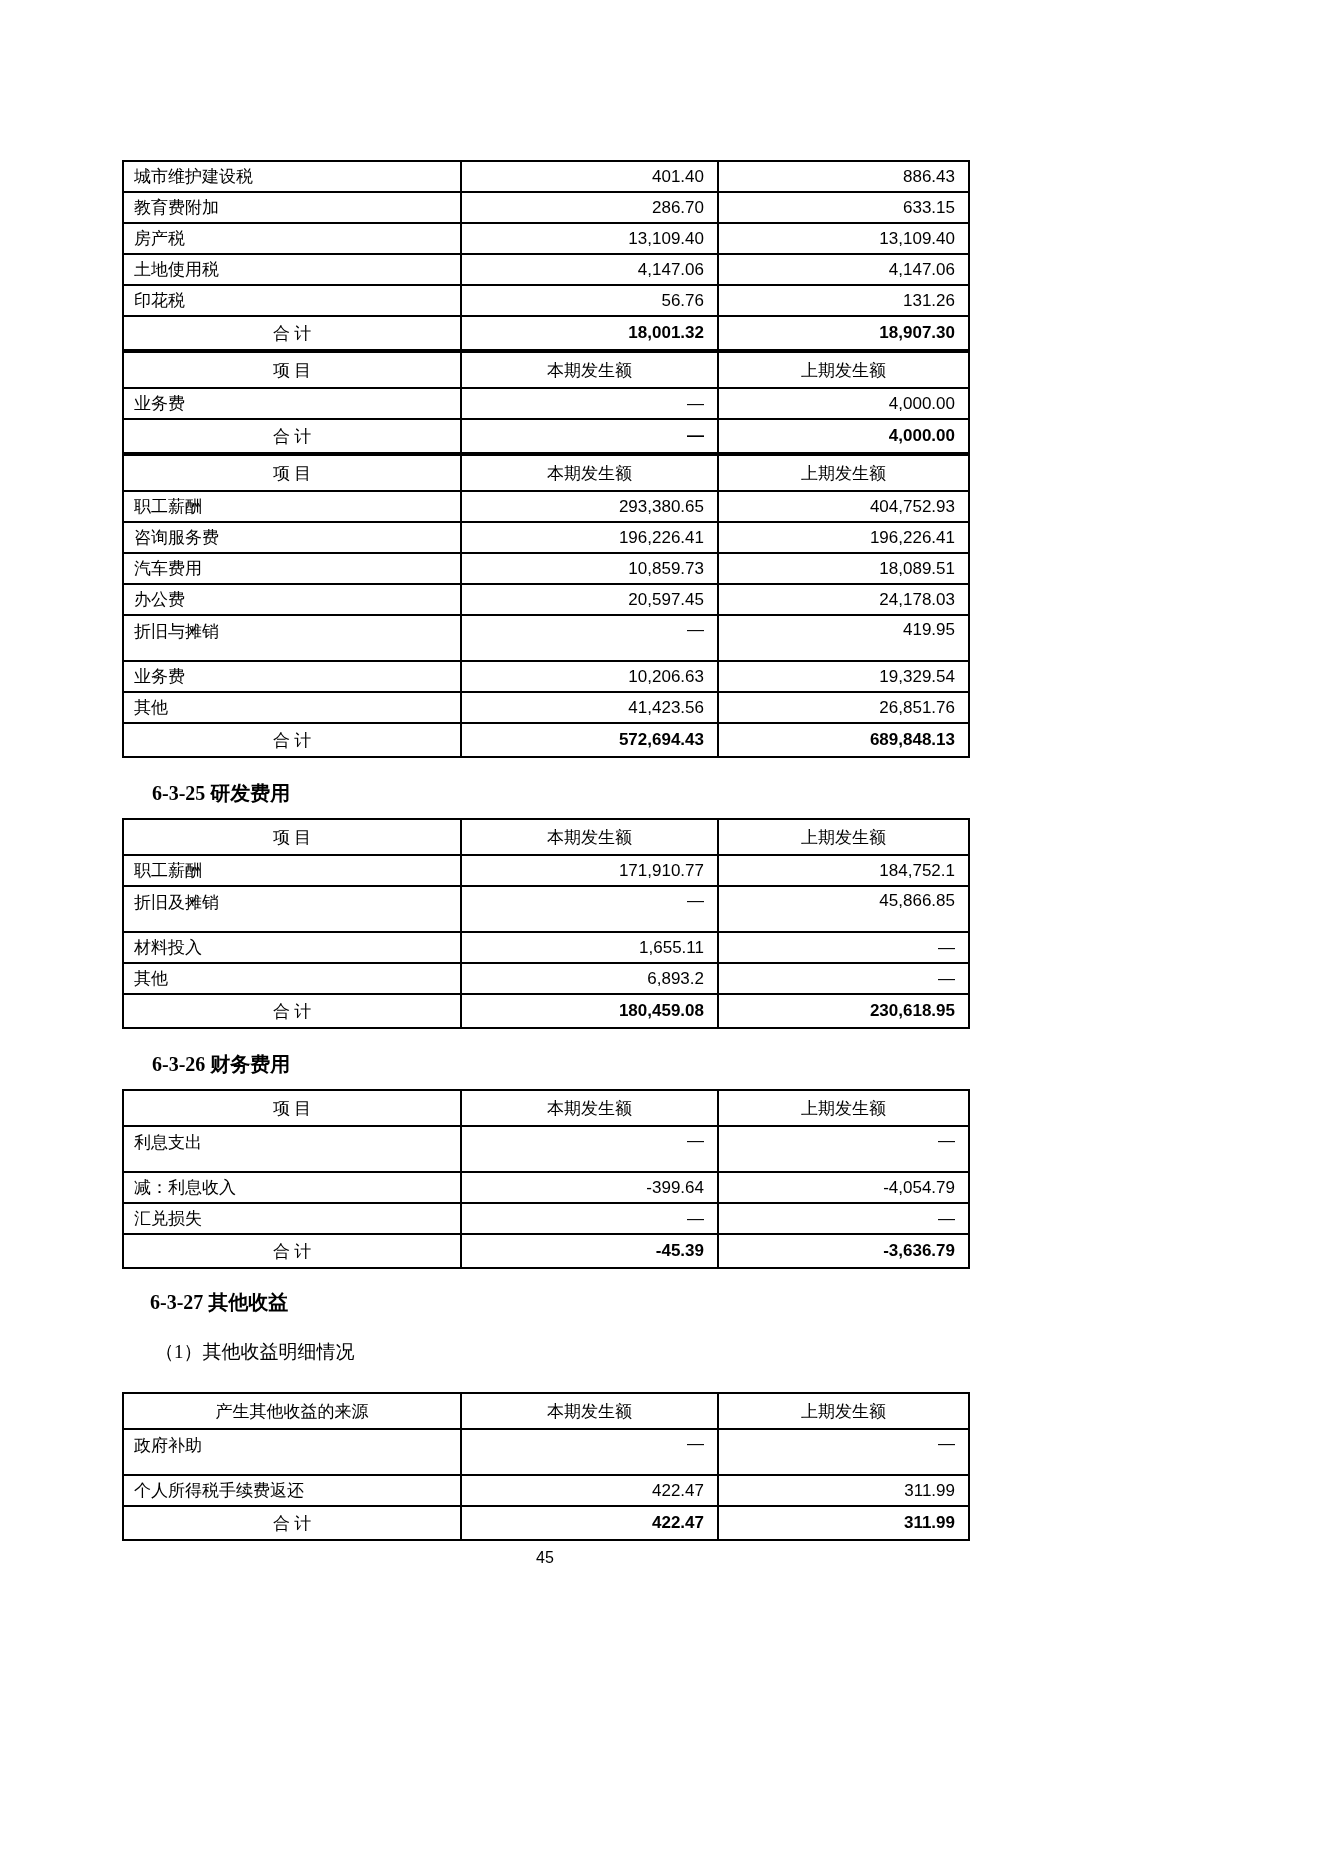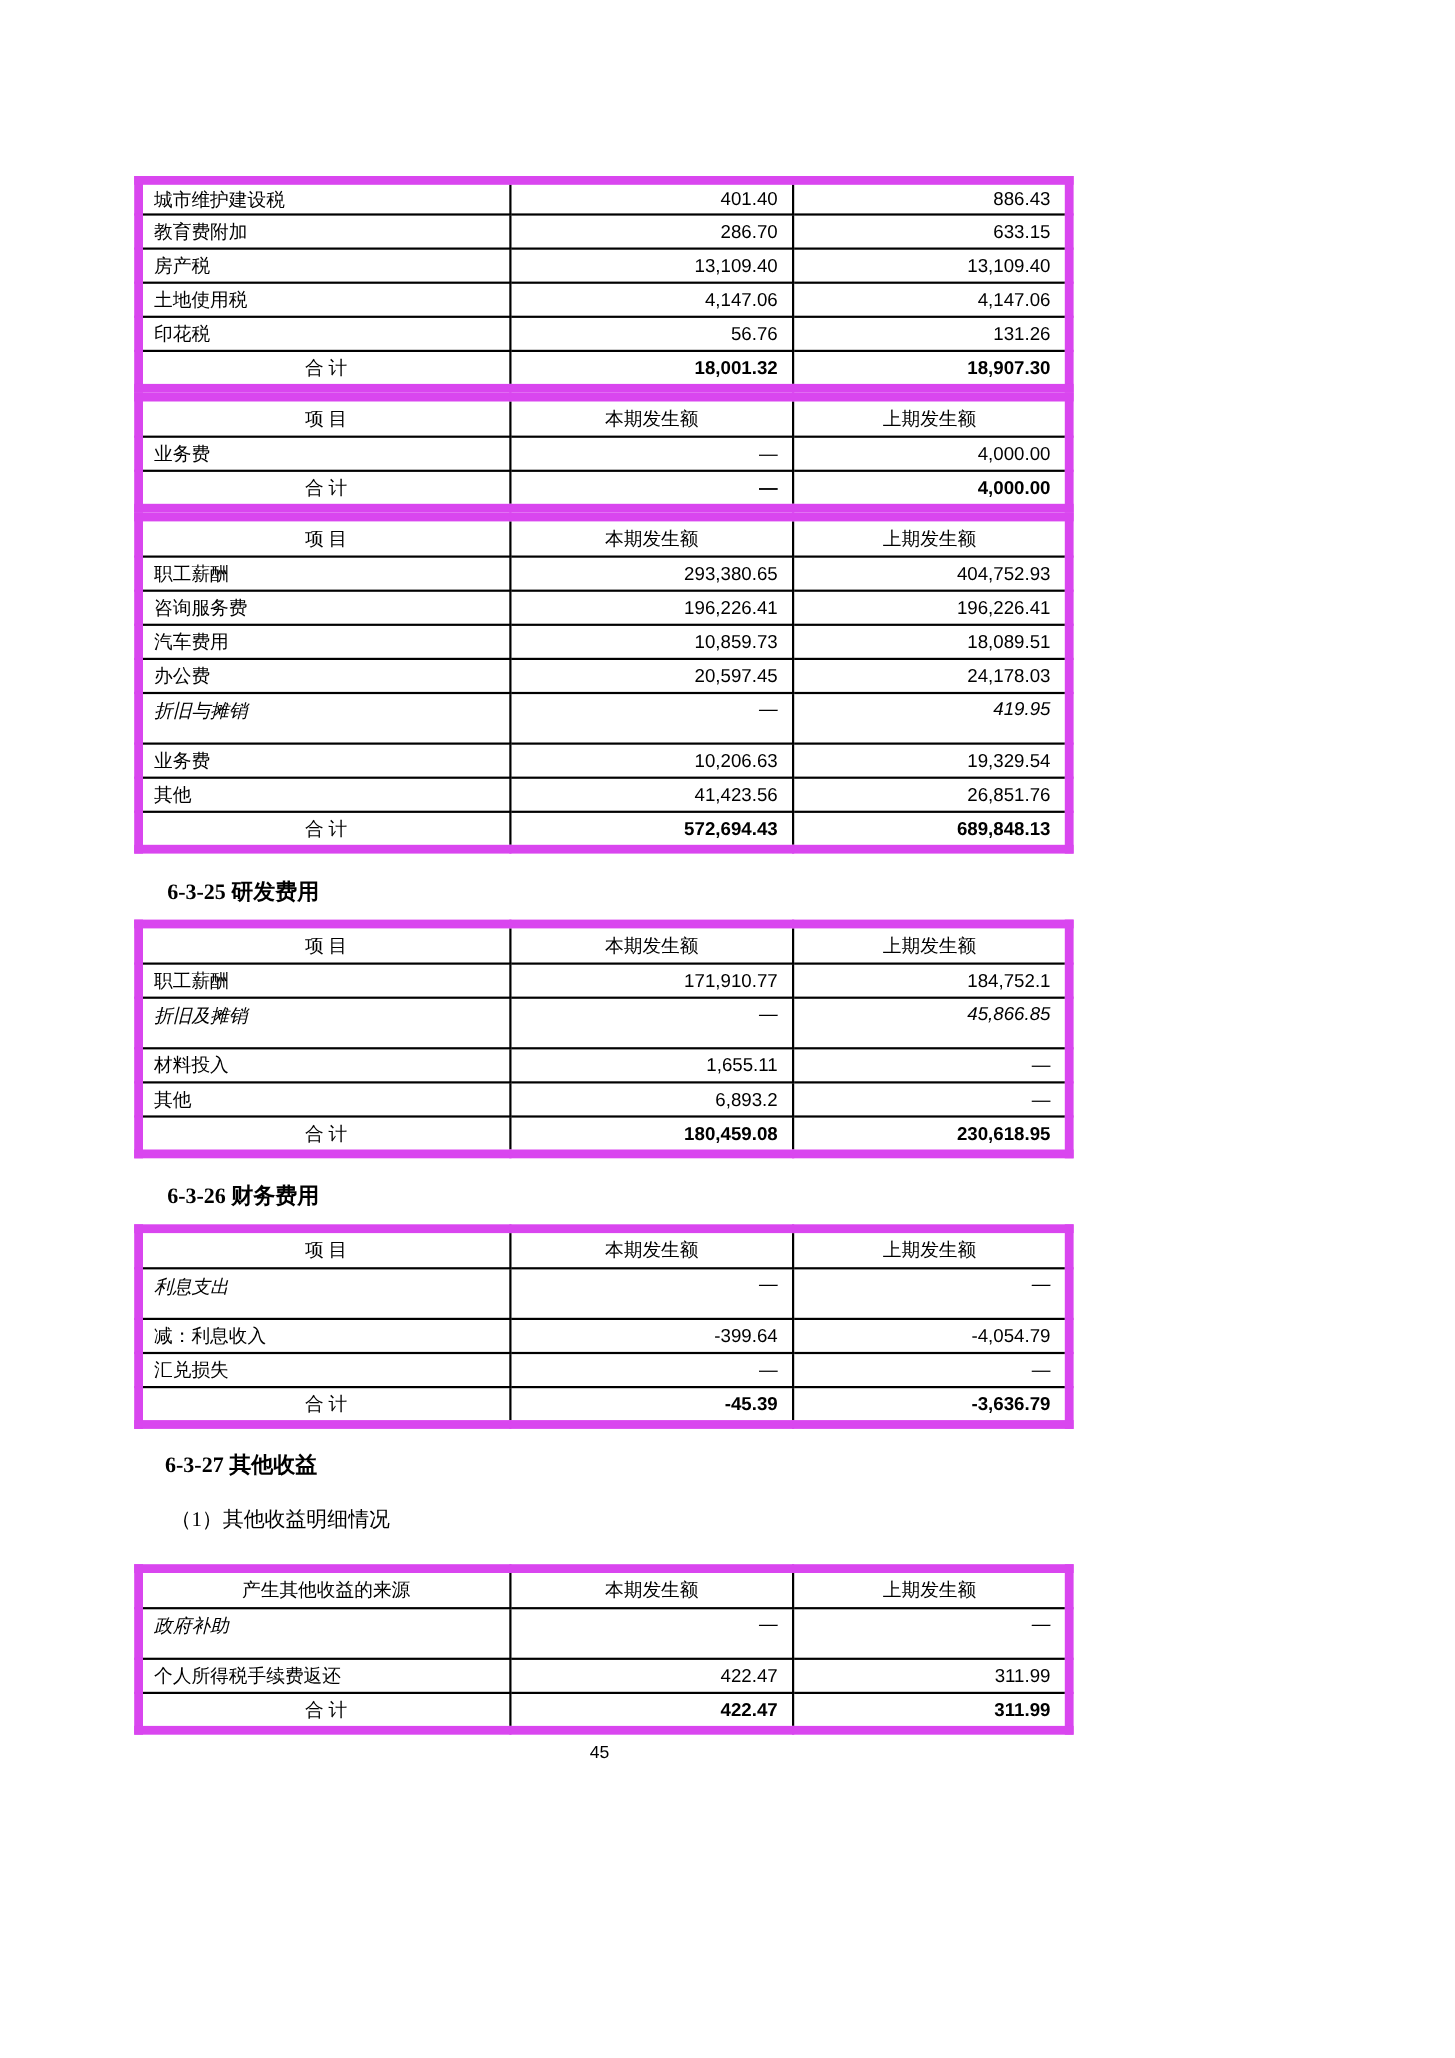--- a/index.html
+++ b/index.html
@@ -19,21 +19,21 @@
   }
   .content {
     margin-left: 122px;
     width: 846px;
     padding-top: 160px;
   }
   table.fin-table {
     border-collapse: collapse;
     width: 846px;
     table-layout: fixed;
-    border: 8px solid #d946ef;
+    border: 1px solid #d946ef;
   }
   table.fin-table td {
     border: 2px solid #000000;
     font-size: 17px;
     height: 31px;
     vertical-align: middle;
     overflow: hidden;
     white-space: nowrap;
   }
   col.c1 { width: 338px; }
@@ -51,21 +51,20 @@
   td.num-cell {
     text-align: right;
     padding-right: 13px;
     font-family: "Liberation Sans", "DejaVu Sans", sans-serif;
     font-size: 16.5px;
   }
   tr.tall td {
     height: 46px;
     vertical-align: top;
     padding-top: 4px;
-    font-style: italic;
   }
   tr.total-row td { height: 34px; text-align: right; }
   tr.total-row td.total-label {
     text-align: center;
     padding-left: 0;
   }
   tr.total-row td.num-cell { font-weight: bold; }
   .section-title {
     font-size: 20px;
     font-weight: bold;

